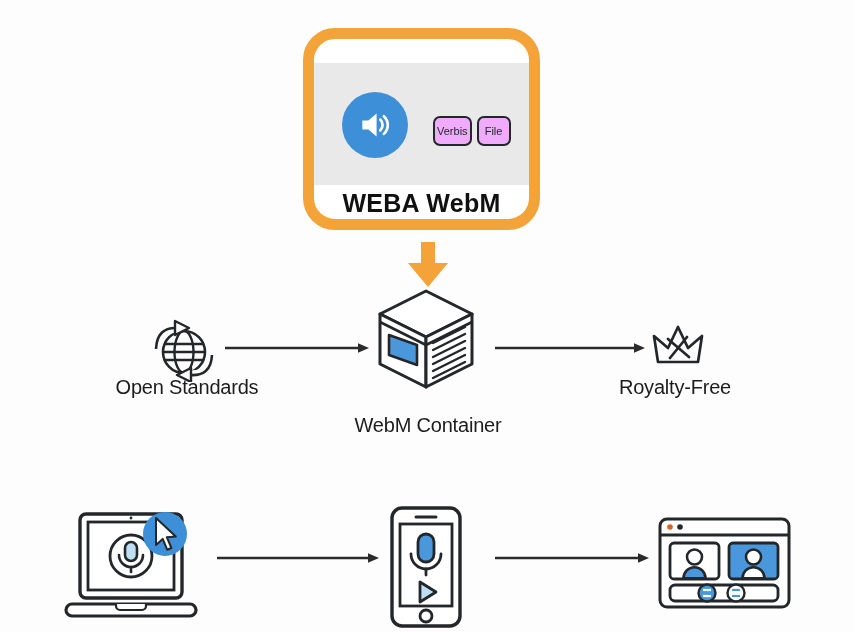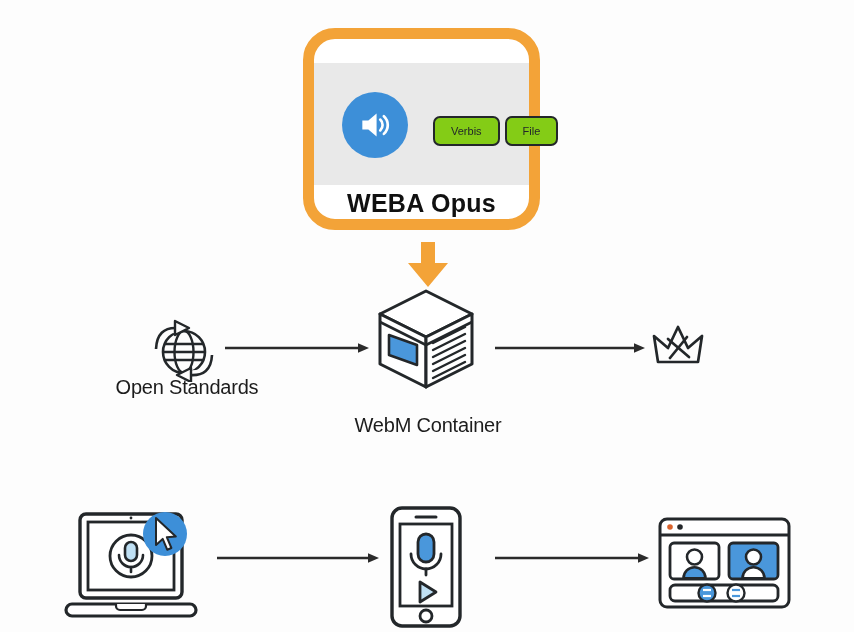--- a/index.html
+++ b/index.html
@@ -28,22 +28,22 @@
     width: 66px; height: 66px; border-radius: 50%;
     background: #3D8FD8;
     display: flex; align-items: center; justify-content: center;
   }
   .chips {
     position: absolute; left: 119px; top: 53px;
     display: flex; gap: 5px;
   }
   .chip {
     display: flex; align-items: center; justify-content: center;
-    height: 30px; padding: 0 16px; min-width: 34px;
-    background: #84cc16; border: 2px solid #23272A; border-radius: 7px;
+    height: 30px; padding: 0 2px; min-width: 34px;
+    background: #f0abfc; border: 2px solid #23272A; border-radius: 7px;
     font-size: 11px; color: #23272A; font-weight: 500;
   }
   .card-title {
     position: absolute; left: 0; right: 0; top: 150px;
     text-align: center;
     font-size: 25px; font-weight: 700; color: #101010;
     letter-spacing: 0.3px;
   }
 
   
@@ -66,21 +66,21 @@
           <path d="M4 9.2 h3.8 l5.2 -4.4 v14.4 l-5.2 -4.4 H4 Z" fill="#ffffff"></path>
           <path d="M15.3 8.6 a4.6 4.6 0 0 1 0 6.8" fill="none" stroke="#ffffff" stroke-width="1.7" stroke-linecap="round"></path>
           <path d="M17.6 6.4 a7.6 7.6 0 0 1 0 11.2" fill="none" stroke="#ffffff" stroke-width="1.7" stroke-linecap="round"></path>
         </svg>
       </div>
       <div class="chips">
         <span class="chip">Verbis</span>
         <span class="chip">File</span>
       </div>
     </div>
-    <div class="card-title">WEBA Opus</div>
+    <div class="card-title">WEBA WebM</div>
   </div>
 
   <svg class="abs" style="left:406px; top:242px;" width="44" height="46" viewBox="0 0 44 46">
     <polygon points="15,0 29,0 29,21 42,21 22,45 2,21 15,21" fill="#F3A338"></polygon>
   </svg>
 
   <svg class="abs" style="left:144px; top:318px;" width="76" height="64" viewBox="0 0 76 64">
     <circle cx="40" cy="34" r="21" fill="#fdfdfd" stroke="#23272A" stroke-width="2.6"></circle>
     <ellipse cx="40" cy="34" rx="9.5" ry="21" fill="none" stroke="#23272A" stroke-width="2.4"></ellipse>
     <line x1="21" y1="26" x2="59" y2="26" stroke="#23272A" stroke-width="2.4"></line>
@@ -118,20 +118,21 @@
   <svg class="abs" style="left:494px; top:340px;" width="152" height="16" viewBox="0 0 152 16">
     <line x1="1" y1="8" x2="141" y2="8" stroke="#2B2B2B" stroke-width="2.6"></line>
     <polygon points="140,3.2 151,8 140,12.8" fill="#2B2B2B"></polygon>
   </svg>
 
   <svg class="abs" style="left:648px; top:322px;" width="60" height="46" viewBox="0 0 60 46">
     <polygon points="10,40 6,14 20,26 30,5 40,26 54,14 50,40" fill="#fdfdfd" stroke="#23272A" stroke-width="2.7" stroke-linejoin="round"></polygon>
     <line x1="20" y1="17" x2="41" y2="35" stroke="#23272A" stroke-width="2.7" stroke-linecap="round"></line>
     <line x1="39" y1="15" x2="22" y2="36" stroke="#23272A" stroke-width="2.7" stroke-linecap="round"></line>
   </svg>
+  <div class="flow-label" style="left:575px; top:376px;">Royalty-Free</div>
 
   <svg class="abs" style="left:60px; top:506px;" width="142" height="115" viewBox="0 0 142 115">
     <rect x="20" y="8" width="102" height="84" rx="6" fill="#ffffff" stroke="#23272A" stroke-width="3.4"></rect>
     <rect x="28" y="16" width="86" height="68" fill="#ffffff" stroke="#23272A" stroke-width="2.8"></rect>
     <circle cx="71" cy="12" r="1.4" fill="#23272A"></circle>
     <rect x="6" y="98" width="130" height="12" rx="6" fill="#ffffff" stroke="#23272A" stroke-width="3.2"></rect>
     <path d="M56 98 v2 a4 4 0 0 0 4 4 h22 a4 4 0 0 0 4 -4 v-2" fill="#ffffff" stroke="#23272A" stroke-width="2.2"></path>
     <circle cx="71" cy="50" r="21" fill="#ffffff" stroke="#23272A" stroke-width="2.8"></circle>
     <rect x="65" y="36" width="12" height="19" rx="6" fill="#BFE0F4" stroke="#23272A" stroke-width="2.6"></rect>
     <path d="M59 49 a12 12 0 0 0 24 0" fill="none" stroke="#23272A" stroke-width="2.6" stroke-linecap="round"></path>

